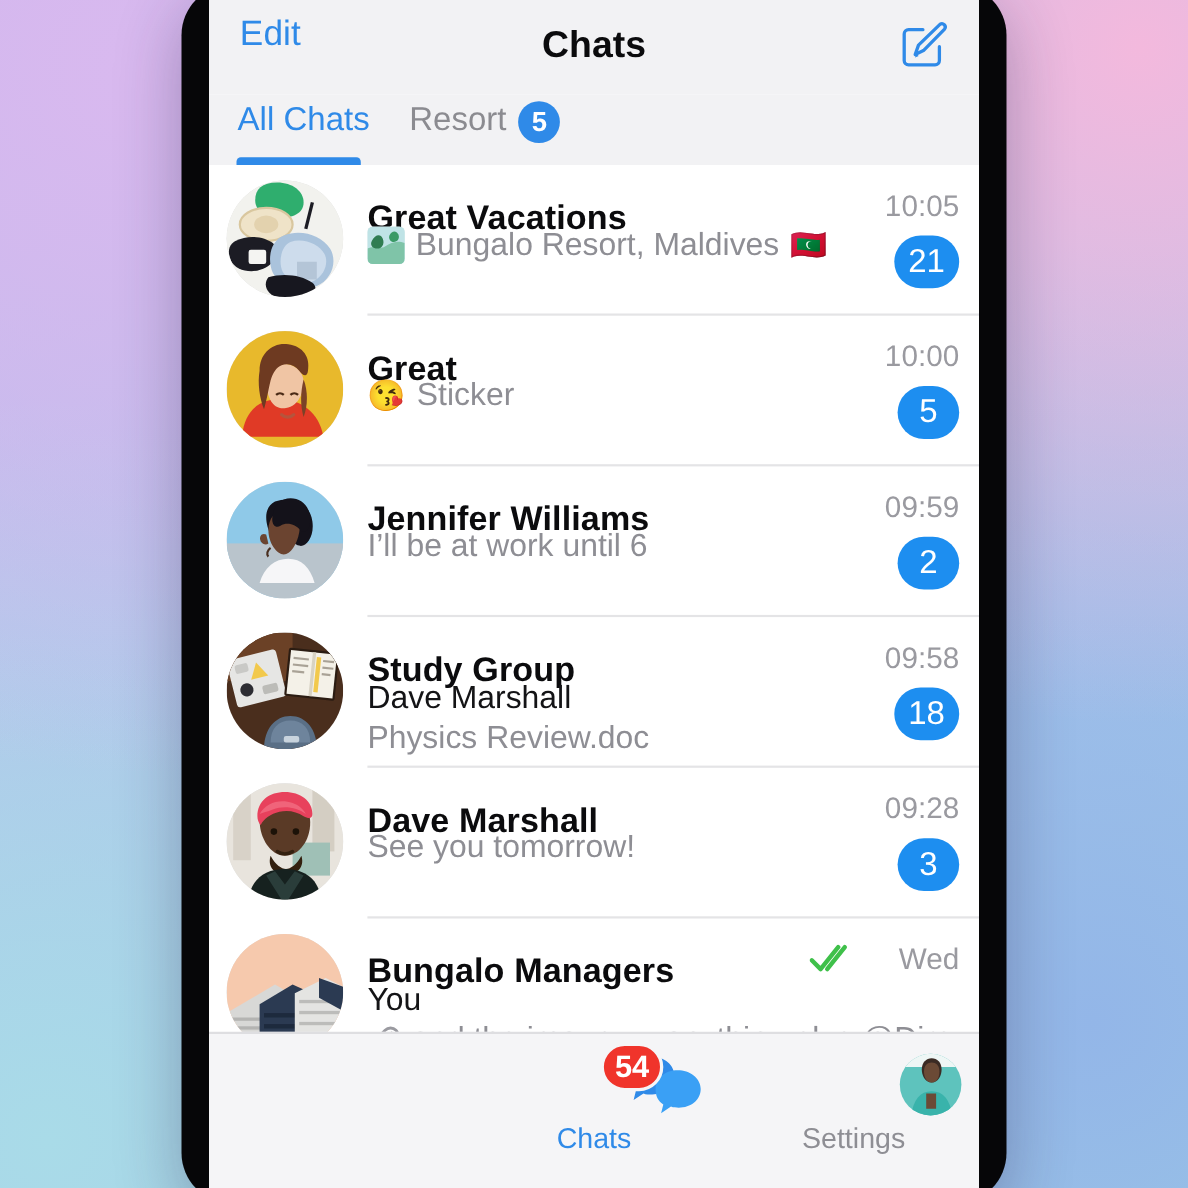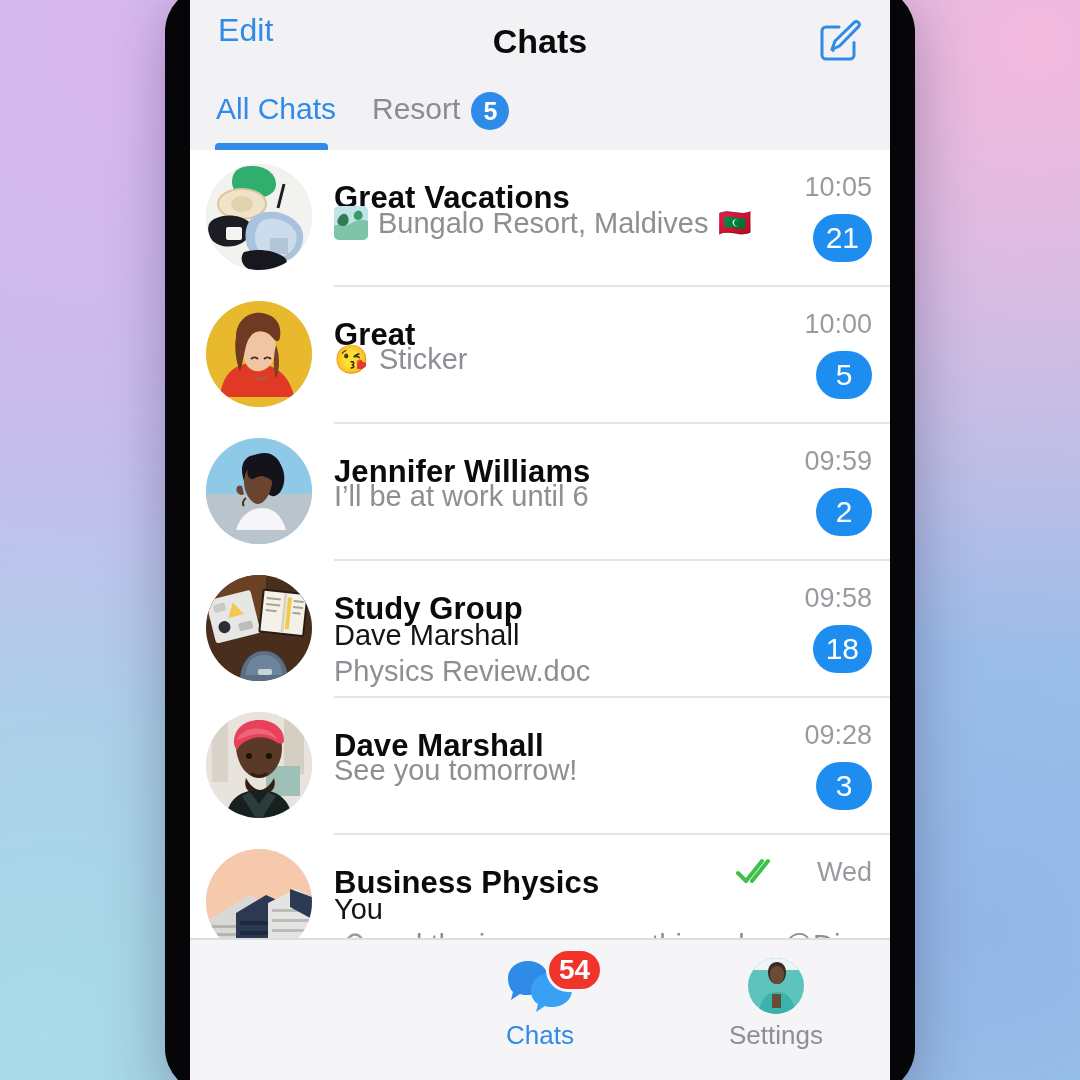--- a/index.html
+++ b/index.html
@@ -173,21 +173,21 @@
     position: absolute; top: 10px;
     width: 200px; text-align: center;
     cursor: pointer;
   }
   #tabbar-contacts { left: 14px; }
   #tabbar-chats { left: 250px; }
   #tabbar-settings { left: 486px; }
   .tabbar-icon {
     position: relative;
     height: 72px;
-    display: flex; align-items: center; justify-content: center; text-decoration: underline;
+    display: flex; align-items: center; justify-content: flex-end; text-decoration: underline;
   }
   .tabbar-label {
     font-size: 26px; color: #8e8e94; margin-top: -2px;
   }
   .tabbar-label.active { color: #2f8ae8; }
   #chats-badge {
     position: absolute; left: 106px; top: -2px;
     min-width: 56px; height: 44px; padding: 0 10px;
     border-radius: 22px;
     background: #f0342b; color: #ffffff;
@@ -399,21 +399,21 @@
             <g fill="#bcbcba">
               <rect x="66" y="60" width="40" height="3"></rect>
                 <rect x="66" y="70" width="40" height="3"></rect>
               <rect x="66" y="80" width="40" height="3"></rect>
                 <rect x="66" y="90" width="40" height="3"></rect>
               <rect x="66" y="100" width="40" height="3"></rect>
             </g>
             <path d="M84 40l22 8v22L84 58z" fill="#2b3a52"></path>
           </svg>
         </div>
-        <div class="row-title">Business Physics</div>
+        <div class="row-title">Bungalo Managers</div>
         <div class="read-ticks">
           <svg viewBox="0 0 42 28" aria-hidden="true">
             <path d="M2 16l8 8L26 4" fill="none" stroke="#3fc04a" stroke-width="4" stroke-linecap="round" stroke-linejoin="round"></path>
             <path d="M16 24L32 4" fill="none" stroke="#3fc04a" stroke-width="4" stroke-linecap="round"></path>
           </svg>
         </div>
         <div class="row-time">Wed</div>
         <div class="row-sender">You</div>
         <div class="row-msg two-line">
           <span class="clip-icon">

